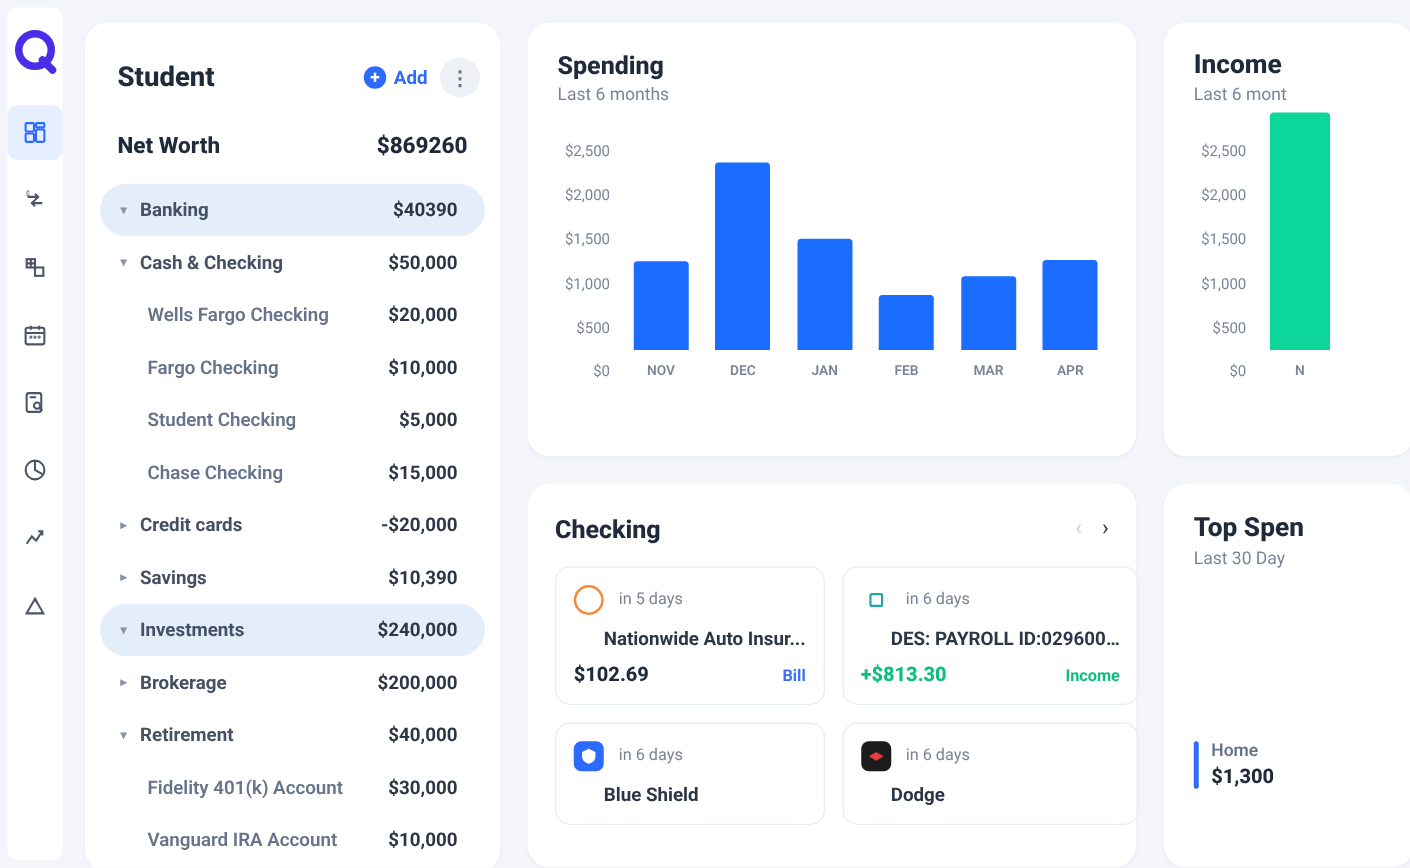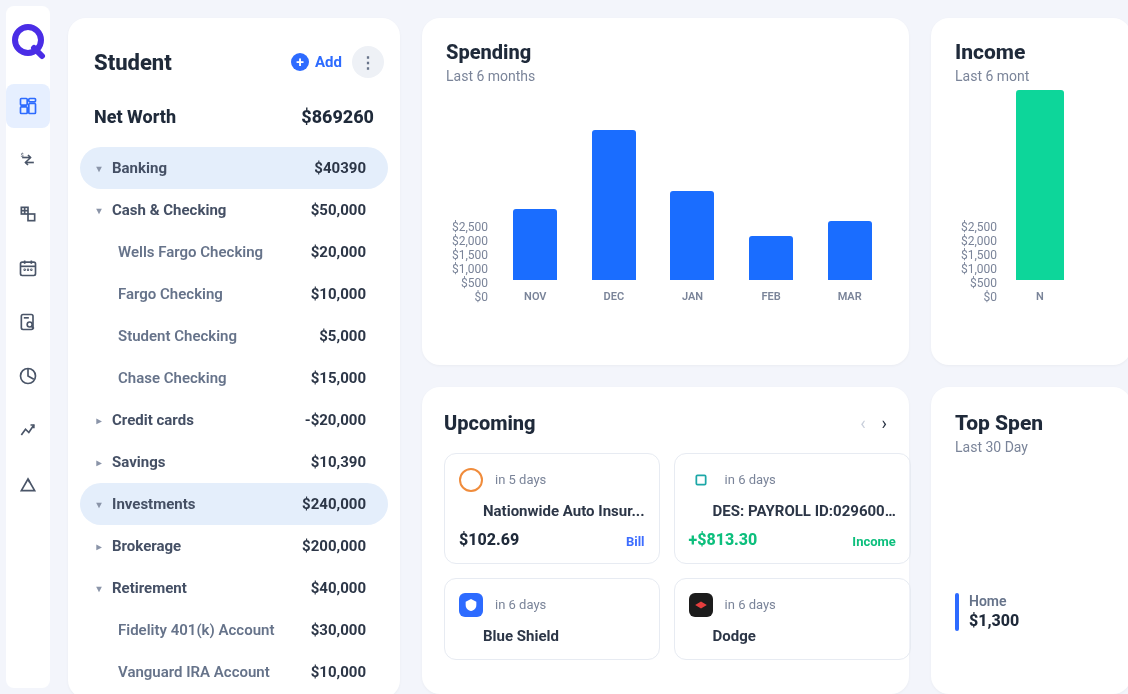--- a/index.html
+++ b/index.html
@@ -71,21 +71,21 @@
     .acct-left.sub{padding-left:24px;font-weight:600;color:#66738a;}
     .acct-val{font-weight:700;color:#2c3647;font-size:15px;}
     .caret{width:10px;height:10px;display:inline-flex;align-items:center;justify-content:center;color:#8a94a8;font-size:10px;}
 
     
     .mid-col{display:flex;flex-direction:column;gap:22px;width:487px;}
     .spend-card{padding:22px 20px 18px 24px;height:350px;}
     .spend-card h3{font-size:20px;font-weight:800;color:#1f2a3a;}
     .subt{color:#7a8499;font-size:14px;margin-top:4px;}
     .chart-wrap{display:flex;margin-top:30px;height:220px;}
-    .ylabels{display:flex;flex-direction:column;justify-content:flex-end;align-items:flex-end;height:190px;font-size:12px;color:#7a8499;padding-right:8px;width:50px;}
+    .ylabels{display:flex;flex-direction:column;justify-content:space-between;align-items:flex-end;height:190px;font-size:12px;color:#7a8499;padding-right:8px;width:50px;}
     .bars{flex:1;display:flex;align-items:flex-end;justify-content:space-around;height:190px;position:relative;border-bottom:1px solid transparent;}
     .barcol{display:flex;flex-direction:column;align-items:center;width:58px;}
     .bar{width:44px;border-radius:3px 3px 0 0;}
     .xlbl{margin-top:10px;font-size:11px;color:#7a8499;font-weight:600;}
 
     .upcoming{padding:24px 22px;height:310px;}
     .up-head{display:flex;justify-content:space-between;align-items:center;margin-bottom:18px;}
     .up-head h3{font-size:20px;font-weight:800;color:#1f2a3a;}
     .arrows{display:flex;gap:16px;color:#8a94a8;}
     .arrows span{cursor:pointer;font-size:18px;}
@@ -322,27 +322,31 @@
               <div class="xlbl">JAN</div>
             </div>
             <div class="barcol">
               <div class="bar" style="background: rgb(26, 109, 255); height: 44.08px;"></div>
               <div class="xlbl">FEB</div>
             </div>
             <div class="barcol">
               <div class="bar" style="background: rgb(26, 109, 255); height: 58.52px;"></div>
               <div class="xlbl">MAR</div>
             </div>
+            <div class="barcol">
+              <div class="bar" style="background: rgb(26, 109, 255); height: 72.2px;"></div>
+              <div class="xlbl">APR</div>
+            </div>
           </div>
       </div>
     </div>
 
     <div class="card upcoming">
       <div class="up-head">
-        <h3>Upcoming</h3>
+        <h3>Checking</h3>
         <div class="arrows">
           <span style="color:#c9cfdb;">‹</span>
           <span class="on">›</span>
         </div>
       </div>
       <div class="up-grid" id="up-grid">
           <div class="up-item">
             <div class="up-top">
               <div class="merch-ico" style="background: rgb(255, 255, 255); border: 2px solid rgb(240, 140, 60); border-radius: 50%;"></div>
               <div class="when">in 5 days</div>

